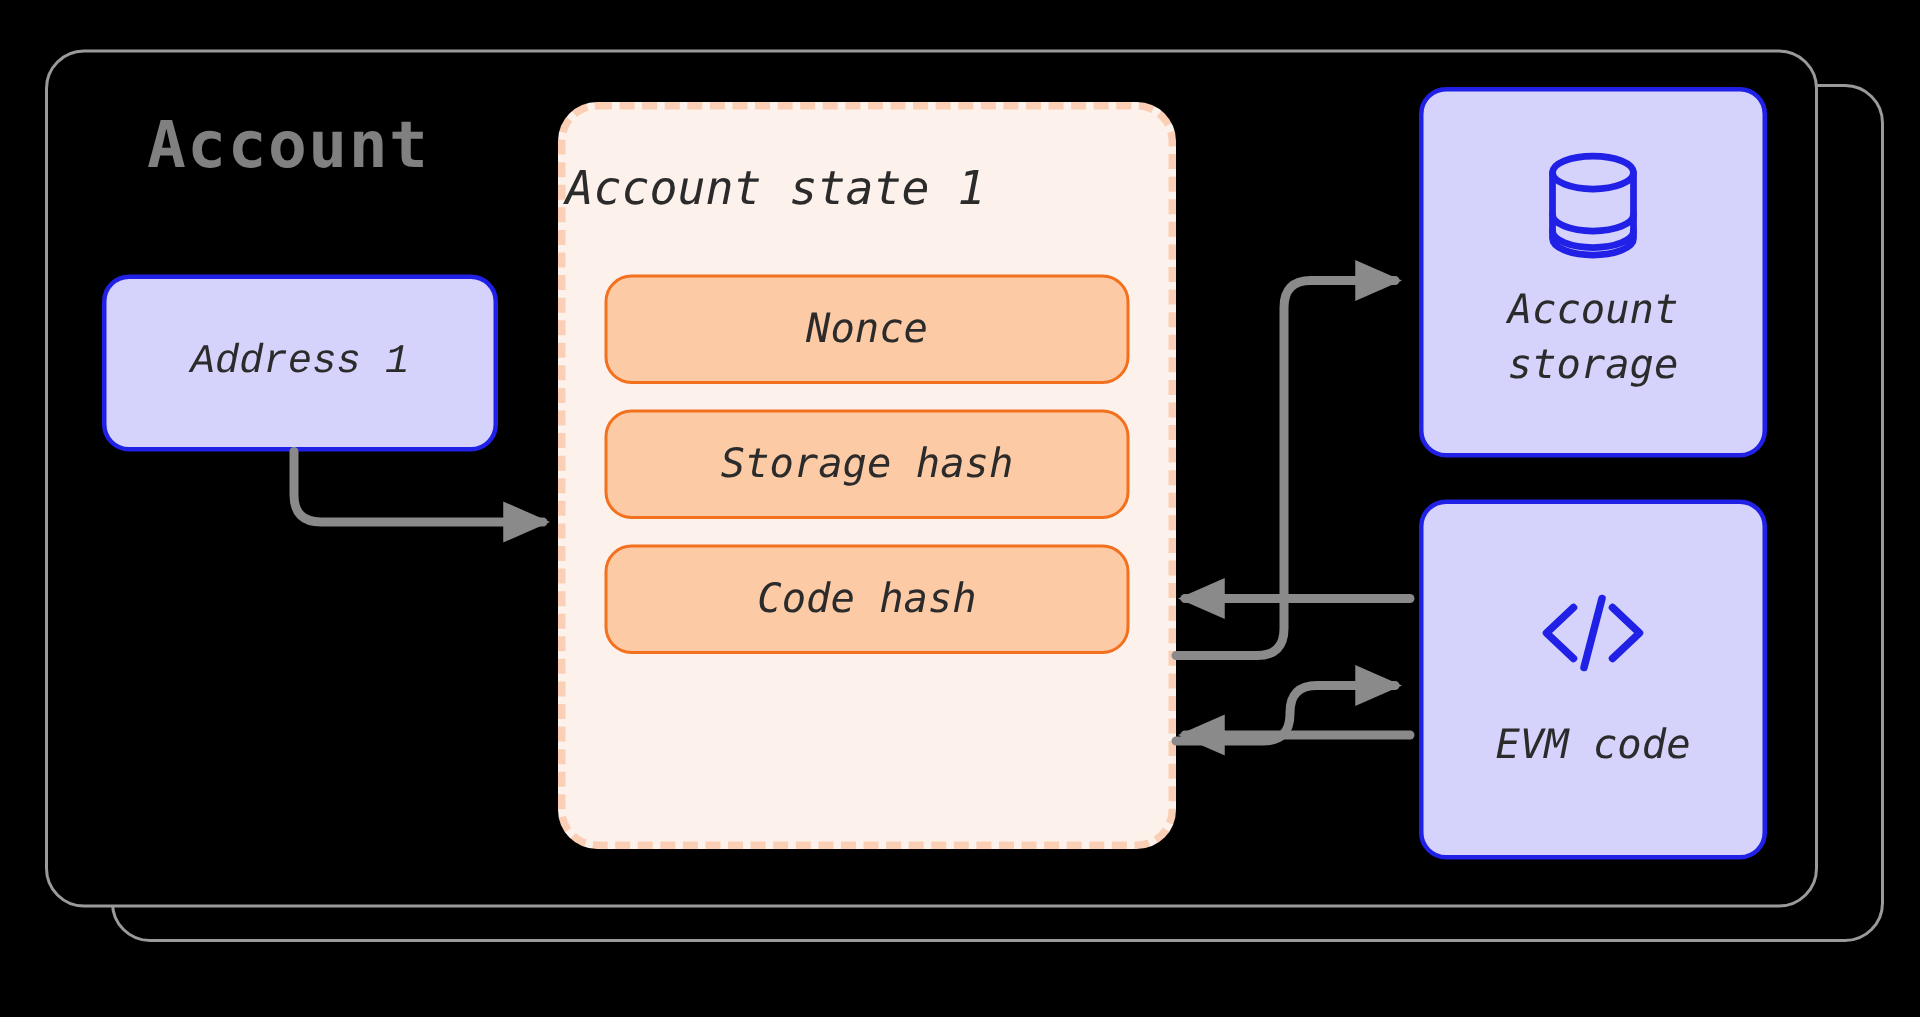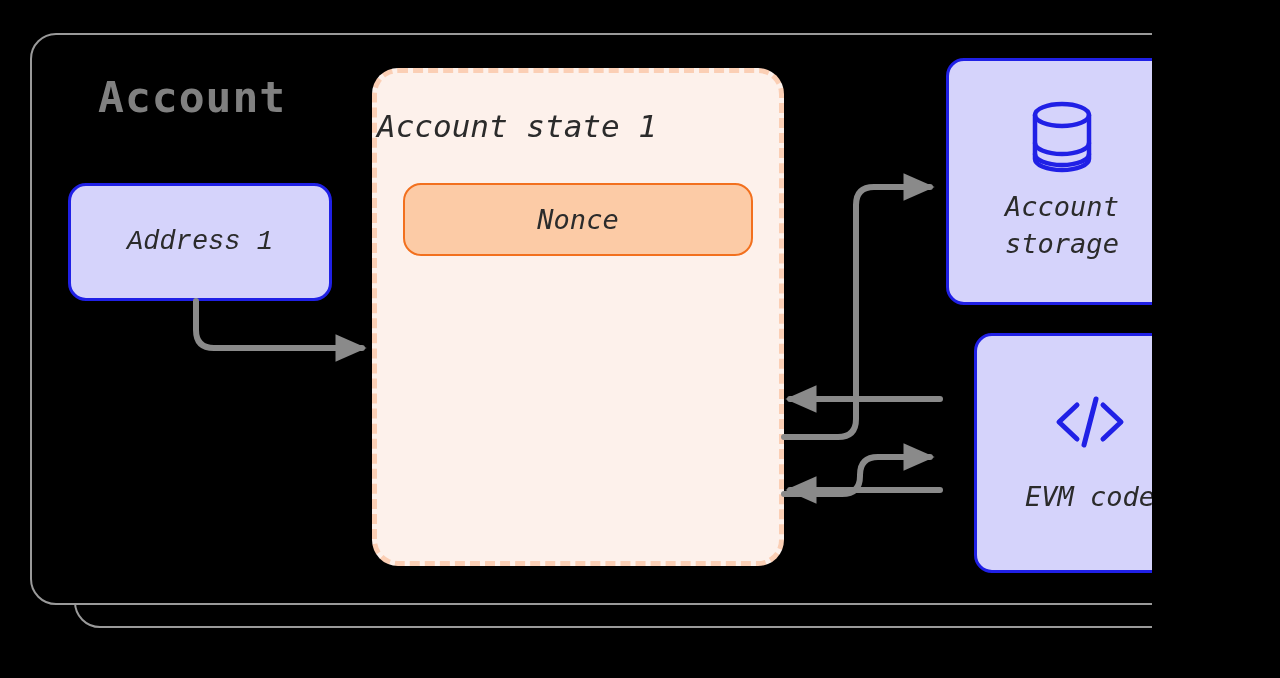--- a/index.html
+++ b/index.html
@@ -6,21 +6,21 @@
   html, body {
     margin: 0;
     padding: 0;
     background: #000000;
   }
   body {
     font-family: "DejaVu Sans Mono", monospace;
   }
   #canvas {
     position: relative;
-    width: 1152px;
+    width: 1280px;
     height: 678px;
     background: #000000;
     overflow: hidden;
   }
 
   
   .card-shell {
     position: absolute;
     border: 2px solid #9a9a9a;
     border-radius: 26px;
@@ -57,21 +57,21 @@
     justify-content: center;
     color: #2b2b2b;
     font-family: "DejaVu Sans Mono", monospace;
     font-style: italic;
     font-size: 27px;
     line-height: 1.35;
     text-align: center;
   }
   #address-1 { left: 68px; top: 183px; width: 264px; height: 118px; font-family: Liberation Mono, monospace; }
   #account-storage { left: 946px; top: 58px;  width: 232px; height: 247px; }
-  #evm-code        { left: 946px; top: 333px; width: 232px; height: 240px; margin-left: 28px; }
+  #evm-code        { left: 946px; top: 333px; width: 232px; height: 240px; }
 
   .node-label { white-space: pre-line; }
 
   .node-icon {
     display: block;
     margin-bottom: 16px;
     line-height: 0;
   }
   #evm-code .node-icon { margin-bottom: 26px; }
 
@@ -146,20 +146,26 @@
   <div class="blue-node" id="address-1">
     <span class="node-label">Address 1</span>
   </div>
 
   <div id="account-state">
     <div id="account-state-title">Account state 1</div>
 
     <div id="field-list">
       <div class="field-pill">
         <span>Nonce</span>
+      </div>
+      <div class="field-pill">
+        <span>Storage hash</span>
+      </div>
+      <div class="field-pill">
+        <span>Code hash</span>
       </div>
     </div>
   </div>
 
   <div class="blue-node" id="account-storage">
     <span class="node-icon">
       <svg width="64" height="72" viewBox="0 0 64 72" fill="none">
         <ellipse cx="32" cy="14" rx="27" ry="11" stroke="#2020E6" stroke-width="4.5" fill="none"></ellipse>
         <path d="M5 14 V58 C5 64 17 69 32 69 C47 69 59 64 59 58 V14" stroke="#2020E6" stroke-width="4.5" fill="none" stroke-linecap="round"></path>
         <path d="M5 42 C5 48 17 53 32 53 C47 53 59 48 59 42" stroke="#2020E6" stroke-width="4.5" fill="none" stroke-linecap="round"></path>

